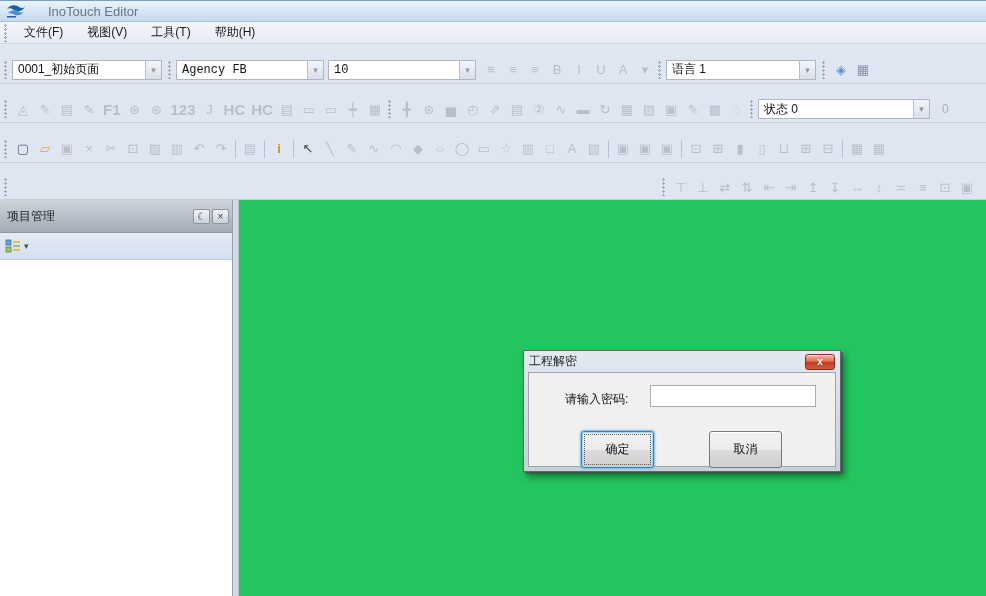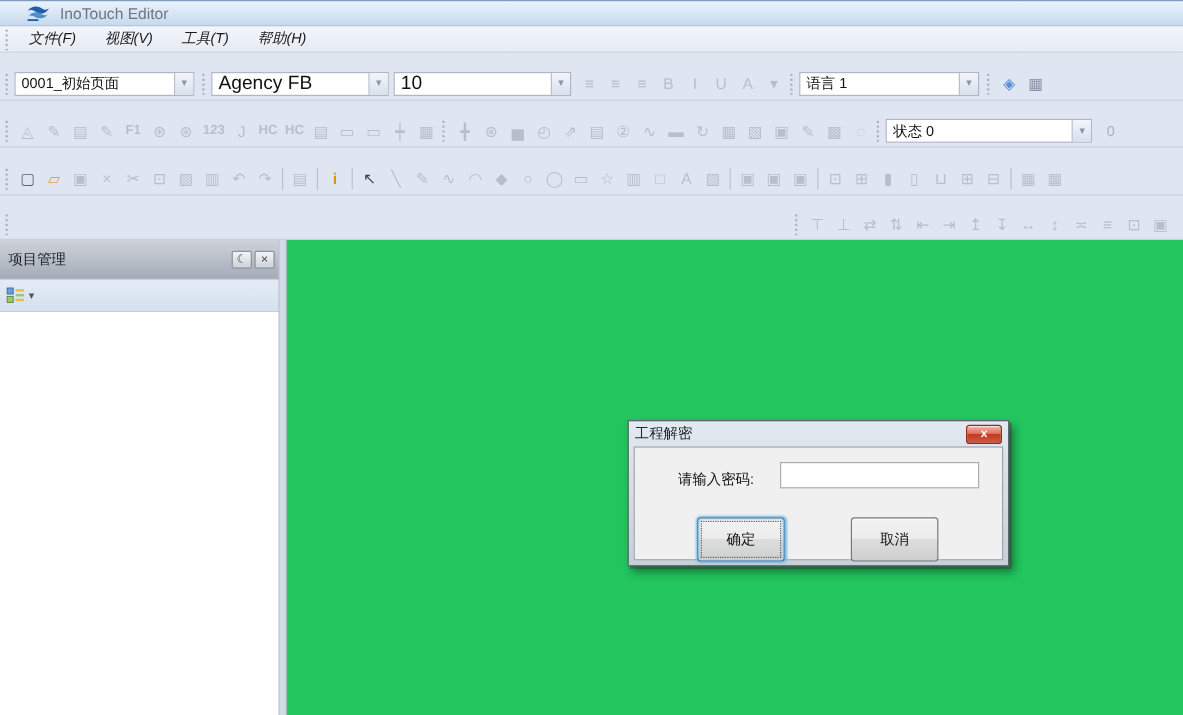--- a/index.html
+++ b/index.html
@@ -4,60 +4,60 @@
 <style>
   * { box-sizing: border-box; }
   html,body { margin:0; padding:0; }
   body {
     width:986px; height:596px; overflow:hidden;
     font-family:"Liberation Sans","DejaVu Sans",sans-serif;
     font-size:12px; color:#222; background:#dfe5f1;
   }
   
   .titlebar {
-    height:22px; display:flex; align-items:center; gap:8px; padding:0 22px;
+    height:22px; display:flex; align-items:center; gap:22px; padding:0 6px;
     background:linear-gradient(#eaf3fc,#c6d9ee);
     border-top:1px solid #7d9cbe; border-bottom:1px solid #aebfd4;
   }
   .titlebar .title { color:#6b7681; font-size:13px; }
   
   .menubar {
     height:22px; display:flex; align-items:center;
     background:linear-gradient(#f3f6fb,#e6ebf4);
-    border-bottom:1px solid #cdd5e4; padding-left:2px;font-style:italic;
+    border-bottom:1px solid #cdd5e4; padding-left:2px;
   }
   .menu-item { padding:2px 12px 3px 12px; color:#1a1a1a; cursor:default; }
   
   .toolbar {
     display:flex; align-items:center; background:#dfe5f1;
     border-bottom:1px solid #c7cfe0; padding:0 2px;margin-top:12px;
   }
   .tb-row1{ height:28px; } .tb-row2{ height:27px; } .tb-row3{ height:28px; } .tb-row4{ height:25px; }
   .grip {
     width:4px; height:18px; margin:0 4px 0 2px; flex:none;
     background-image:radial-gradient(circle at 1.5px 1.5px, #9fa9bf 1px, rgba(0,0,0,0) 1.2px);
     background-size:4px 4px; background-repeat:repeat-y;
   }
   .combo {
     display:flex; align-items:center; height:20px; background:#fff;
     border:1px solid #aeb6c8; margin-right:4px; flex:none;
   }
   .combo .combo-text { flex:1; padding:0 5px; white-space:nowrap; overflow:hidden; color:#111; }
-  .combo .mono { font-family:Liberation Sans, sans-serif; font-size:16px; }
+  .combo .mono { font-family:Liberation Mono, monospace; font-size:12px; }
   .combo .combo-caret {
     width:16px; align-self:stretch; display:flex; align-items:center; justify-content:center;
     background:linear-gradient(#f2f5fa,#d9e0ec); border-left:1px solid #b6bed0;
     color:#8d96a8; font-size:9px;
   }
   .tb-btn {
     min-width:22px; height:20px; padding:0 2px; flex:none;
     display:inline-flex; align-items:center; justify-content:center;
     color:#5a6475; font-size:13px; line-height:1; border:1px solid transparent; border-radius:2px;
   }
-  .tb-btn.small-text { font-size:11px; font-weight:bold; }
+  .tb-btn.small-text { font-size:15px; font-weight:bold; }
   .tb-btn.dis { color:#b8bfcc; }
   .tb-sep { width:1px; height:18px; background:#b9c2d4; margin:0 3px; flex:none; }
   .state-extra { color:#a8b0c0; margin-left:8px; font-size:12px; }
   .row4-spacer { width:648px; flex:none; }
   
   .main { display:flex; height:444px; }
   .left-panel { width:233px; display:flex; flex-direction:column; background:#fff; border-right:1px solid #98a0ac; }
   .panel-header {
     height:33px; flex:none; display:flex; align-items:center; padding:0 3px 0 7px;
     background:linear-gradient(#ced3da,#a4abb7); border-bottom:1px solid #8f96a2;

